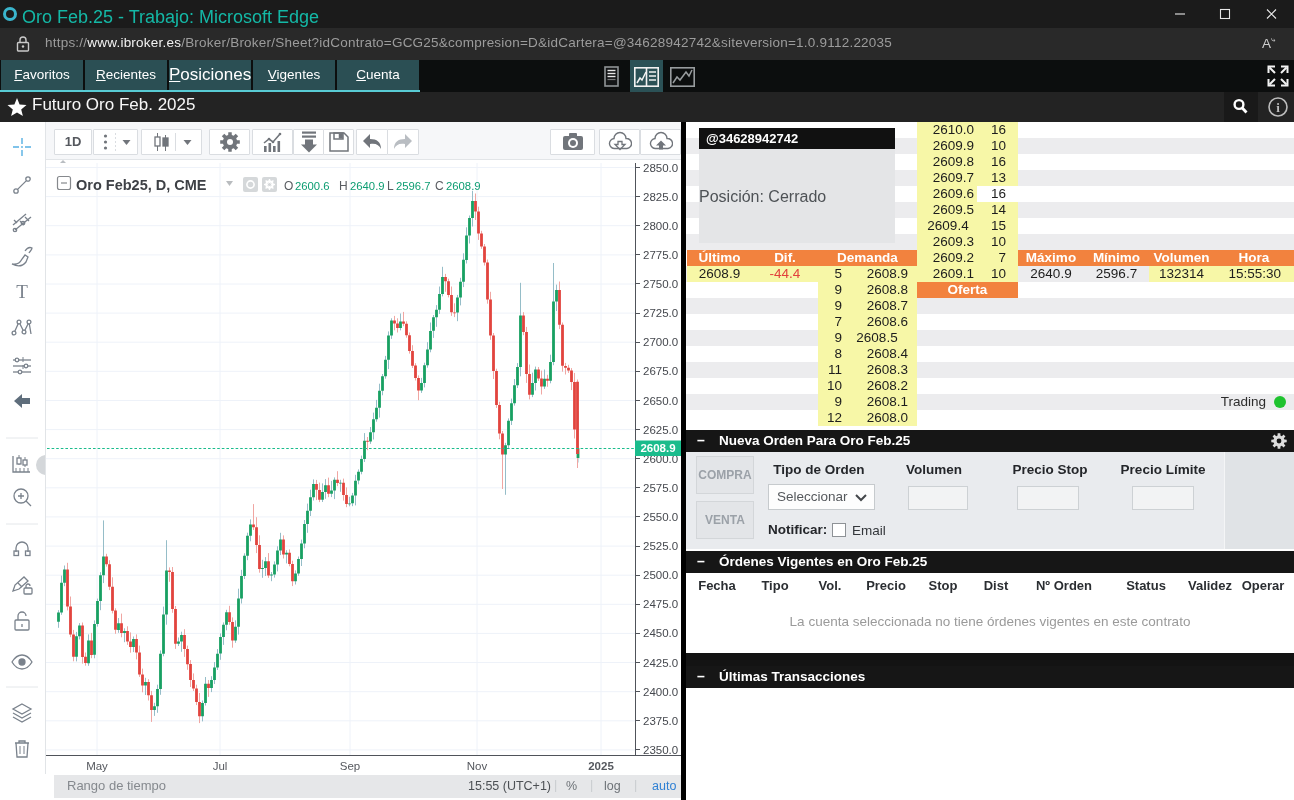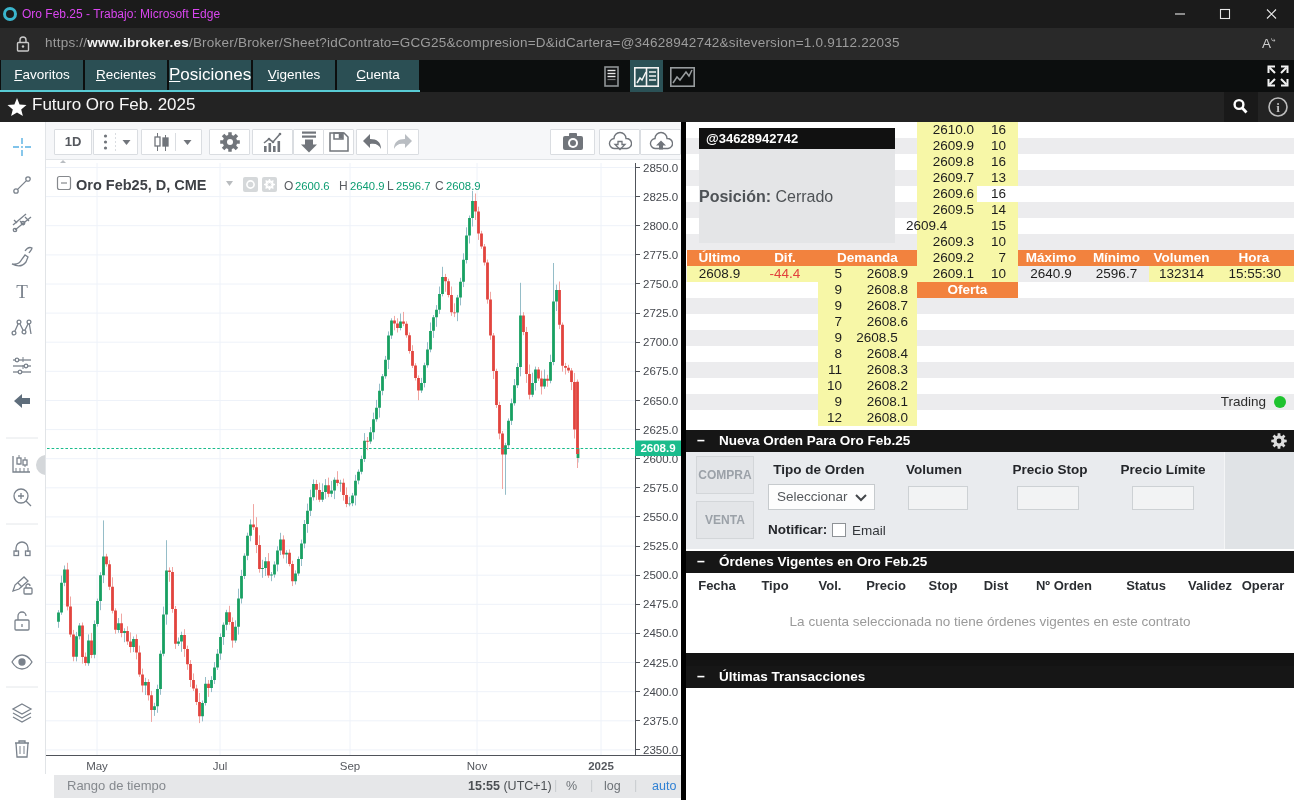--- a/index.html
+++ b/index.html
@@ -1,16 +1,16 @@
 <!DOCTYPE html>
-<html><head><meta charset="utf-8"><style>html,body{margin:0;padding:0;width:1294px;height:800px;overflow:hidden;background:#000;font-family:'Liberation Sans',sans-serif}b{font-weight:bold}div,span{box-sizing:border-box}</style></head><body>
+<html><head><meta charset="utf-8"><style>html,body{margin:0;padding:0;width:1294px;height:800px;overflow:hidden;background:#000;font-family:'Liberation Sans',sans-serif}b{font-weight:normal}div,span{box-sizing:border-box}</style></head><body>
 <div style="position:relative;width:1294px;height:800px;background:#000">
     <div style="position:absolute;left:0;top:0;width:1294px;height:28px;background:#1b1b1b">
       <div style="position:absolute;left:3px;top:7px;width:14px;height:14px;border-radius:50%;border:3px solid #3ab5cd;box-sizing:border-box"></div>
-      <span style="position:absolute;left:22px;top:7px;font-size:12px;color:#d946ef">Oro Feb.25 - Trabajo: Microsoft Edge</span>
+      <span style="position:absolute;left:22px;top:7px;font-size:18px;color:#14b8a6">Oro Feb.25 - Trabajo: Microsoft Edge</span>
       <svg width="140" height="28" viewBox="0 0 140 28" style="position:absolute;left:1154px;top:0">
         <g stroke="#e8e8e8" stroke-width="1.1" fill="none">
           <line x1="21" y1="14" x2="31" y2="14"></line>
           <rect x="66.5" y="9.5" width="9" height="9"></rect>
           <path d="M113,9.5l9,9M122,9.5l-9,9"></path>
         </g>
       </svg>
     </div>
     <div style="position:absolute;left:0;top:28px;width:1294px;height:32px;background:#292929">
       <svg width="16" height="18" viewBox="0 0 16 18" style="position:absolute;left:15px;top:7px">
@@ -443,21 +443,21 @@
       <div style="position:absolute;height:16px;line-height:16px;font-size:13.5px;color:#1d1d1d;left:236px;top:16px;width:52px;text-align:right;color:#1d1d1d;font:13.5px/16px 'Liberation Sans',sans-serif">2609.9</div>
       <div style="position:absolute;height:16px;line-height:16px;font-size:13.5px;color:#1d1d1d;left:286px;top:16px;width:34px;text-align:right;color:#1d1d1d;font:13.5px/16px 'Liberation Sans',sans-serif">10</div>
       <div style="position:absolute;height:16px;line-height:16px;font-size:13.5px;color:#1d1d1d;left:236px;top:32px;width:52px;text-align:right;color:#1d1d1d;font:13.5px/16px 'Liberation Sans',sans-serif">2609.8</div>
       <div style="position:absolute;height:16px;line-height:16px;font-size:13.5px;color:#1d1d1d;left:286px;top:32px;width:34px;text-align:right;color:#1d1d1d;font:13.5px/16px 'Liberation Sans',sans-serif">16</div>
       <div style="position:absolute;height:16px;line-height:16px;font-size:13.5px;color:#1d1d1d;left:236px;top:48px;width:52px;text-align:right;color:#1d1d1d;font:13.5px/16px 'Liberation Sans',sans-serif">2609.7</div>
       <div style="position:absolute;height:16px;line-height:16px;font-size:13.5px;color:#1d1d1d;left:286px;top:48px;width:34px;text-align:right;color:#1d1d1d;font:13.5px/16px 'Liberation Sans',sans-serif">13</div>
       <div style="position:absolute;height:16px;line-height:16px;font-size:13.5px;color:#1d1d1d;left:236px;top:64px;width:52px;text-align:right;color:#1d1d1d;font:13.5px/16px 'Liberation Sans',sans-serif">2609.6</div>
       <div style="position:absolute;height:16px;line-height:16px;font-size:13.5px;color:#1d1d1d;left:286px;top:64px;width:34px;text-align:right;color:#1d1d1d;font:13.5px/16px 'Liberation Sans',sans-serif">16</div>
       <div style="position:absolute;height:16px;line-height:16px;font-size:13.5px;color:#1d1d1d;left:236px;top:80px;width:52px;text-align:right;color:#1d1d1d;font:13.5px/16px 'Liberation Sans',sans-serif">2609.5</div>
       <div style="position:absolute;height:16px;line-height:16px;font-size:13.5px;color:#1d1d1d;left:286px;top:80px;width:34px;text-align:right;color:#1d1d1d;font:13.5px/16px 'Liberation Sans',sans-serif">14</div>
-      <div style="position:absolute;height:16px;line-height:16px;font-size:13.5px;color:#1d1d1d;left:220px;top:96px;width:52px;text-align:left;color:#1d1d1d;font:13.5px/16px 'Liberation Sans',sans-serif">2609.4</div>
+      <div style="position:absolute;height:16px;line-height:16px;font-size:13.5px;color:#1d1d1d;left:236px;top:96px;width:52px;text-align:center;color:#1d1d1d;font:13.5px/16px 'Liberation Sans',sans-serif">2609.4</div>
       <div style="position:absolute;height:16px;line-height:16px;font-size:13.5px;color:#1d1d1d;left:286px;top:96px;width:34px;text-align:right;color:#1d1d1d;font:13.5px/16px 'Liberation Sans',sans-serif">15</div>
       <div style="position:absolute;height:16px;line-height:16px;font-size:13.5px;color:#1d1d1d;left:236px;top:112px;width:52px;text-align:right;color:#1d1d1d;font:13.5px/16px 'Liberation Sans',sans-serif">2609.3</div>
       <div style="position:absolute;height:16px;line-height:16px;font-size:13.5px;color:#1d1d1d;left:286px;top:112px;width:34px;text-align:right;color:#1d1d1d;font:13.5px/16px 'Liberation Sans',sans-serif">10</div>
       <div style="position:absolute;height:16px;line-height:16px;font-size:13.5px;color:#1d1d1d;left:236px;top:128px;width:52px;text-align:right;color:#1d1d1d;font:13.5px/16px 'Liberation Sans',sans-serif">2609.2</div>
       <div style="position:absolute;height:16px;line-height:16px;font-size:13.5px;color:#1d1d1d;left:286px;top:128px;width:34px;text-align:right;color:#1d1d1d;font:13.5px/16px 'Liberation Sans',sans-serif">7</div>
       <div style="position:absolute;height:16px;line-height:16px;font-size:13.5px;color:#1d1d1d;left:236px;top:144px;width:52px;text-align:right;color:#1d1d1d;font:13.5px/16px 'Liberation Sans',sans-serif">2609.1</div>
       <div style="position:absolute;height:16px;line-height:16px;font-size:13.5px;color:#1d1d1d;left:286px;top:144px;width:34px;text-align:right;color:#1d1d1d;font:13.5px/16px 'Liberation Sans',sans-serif">10</div>
       <div style="position:absolute;left:231px;top:160px;width:101px;height:16px;background:#f2823e"></div>
       <div style="position:absolute;height:16px;line-height:16px;font-size:13.5px;color:#1d1d1d;left:231px;top:160px;width:101px;text-align:center;color:#fff;font:bold 13.5px/16px 'Liberation Sans',sans-serif">Oferta</div>
       <div style="position:absolute;left:1px;top:128px;width:230px;height:16px;background:#f2823e"></div>

